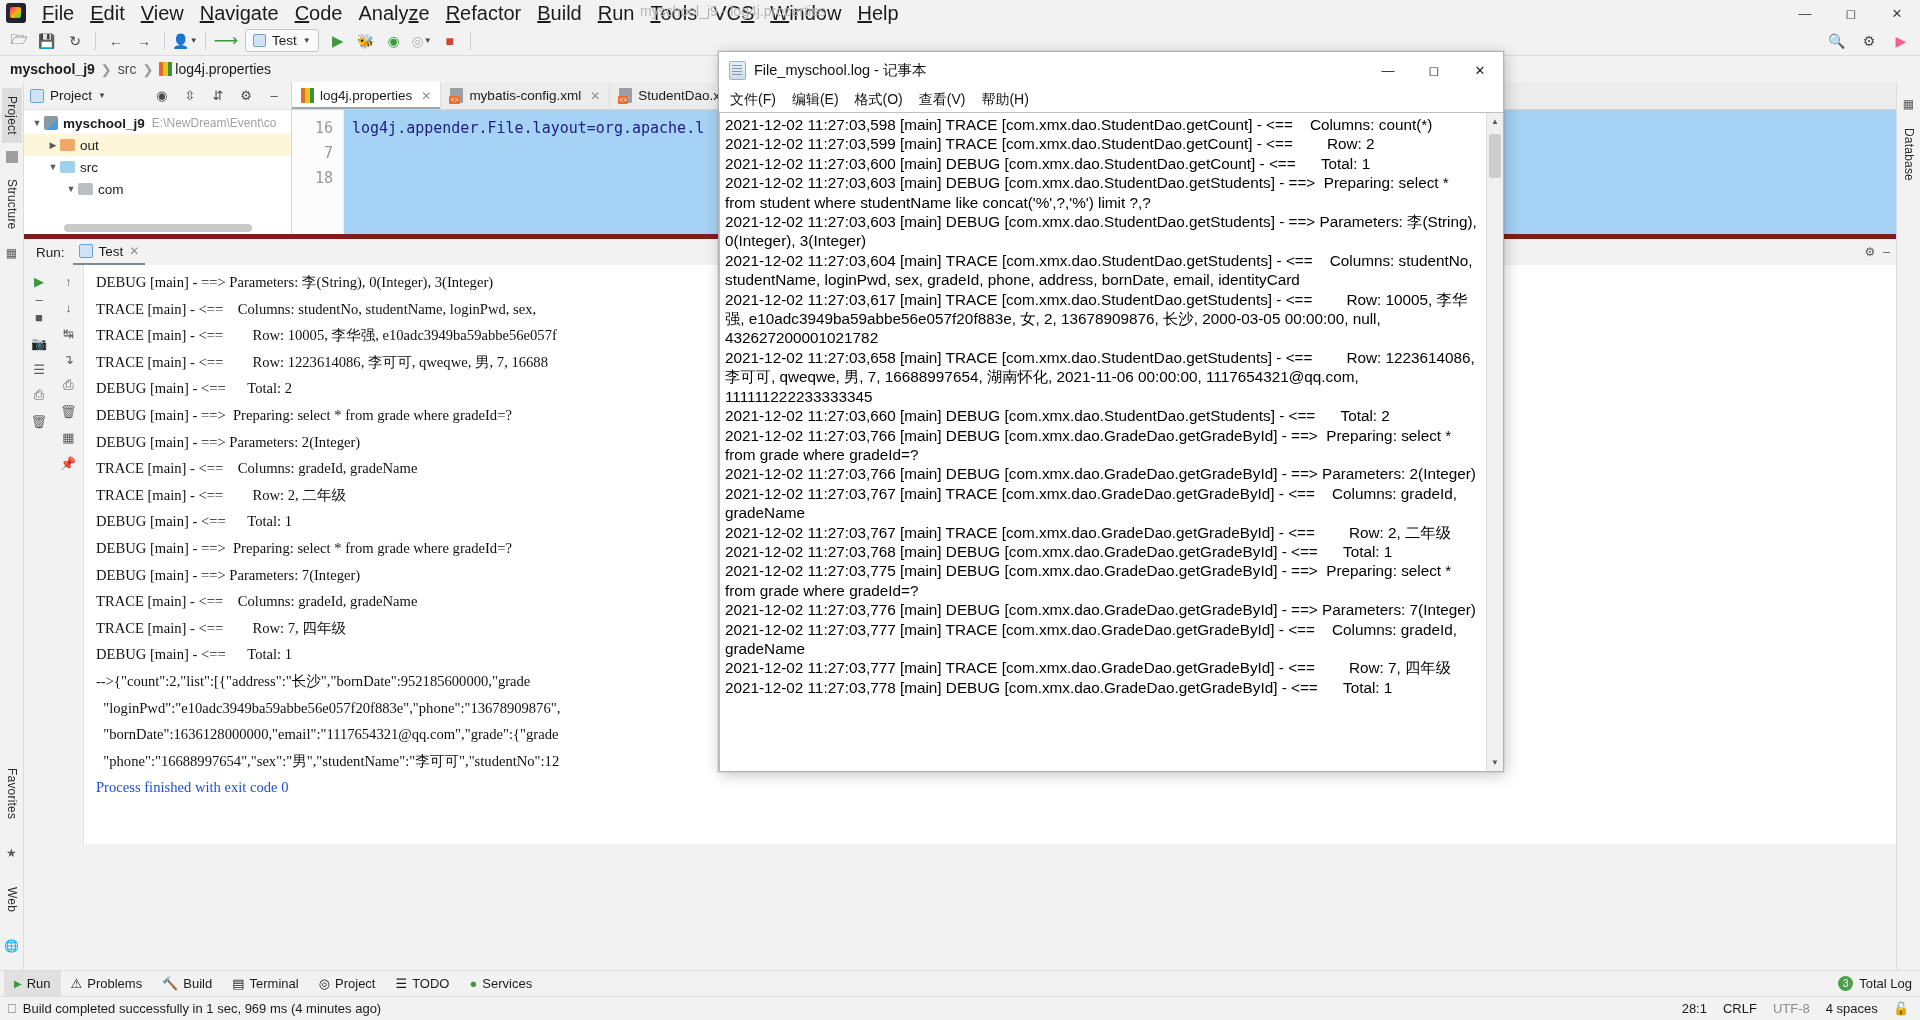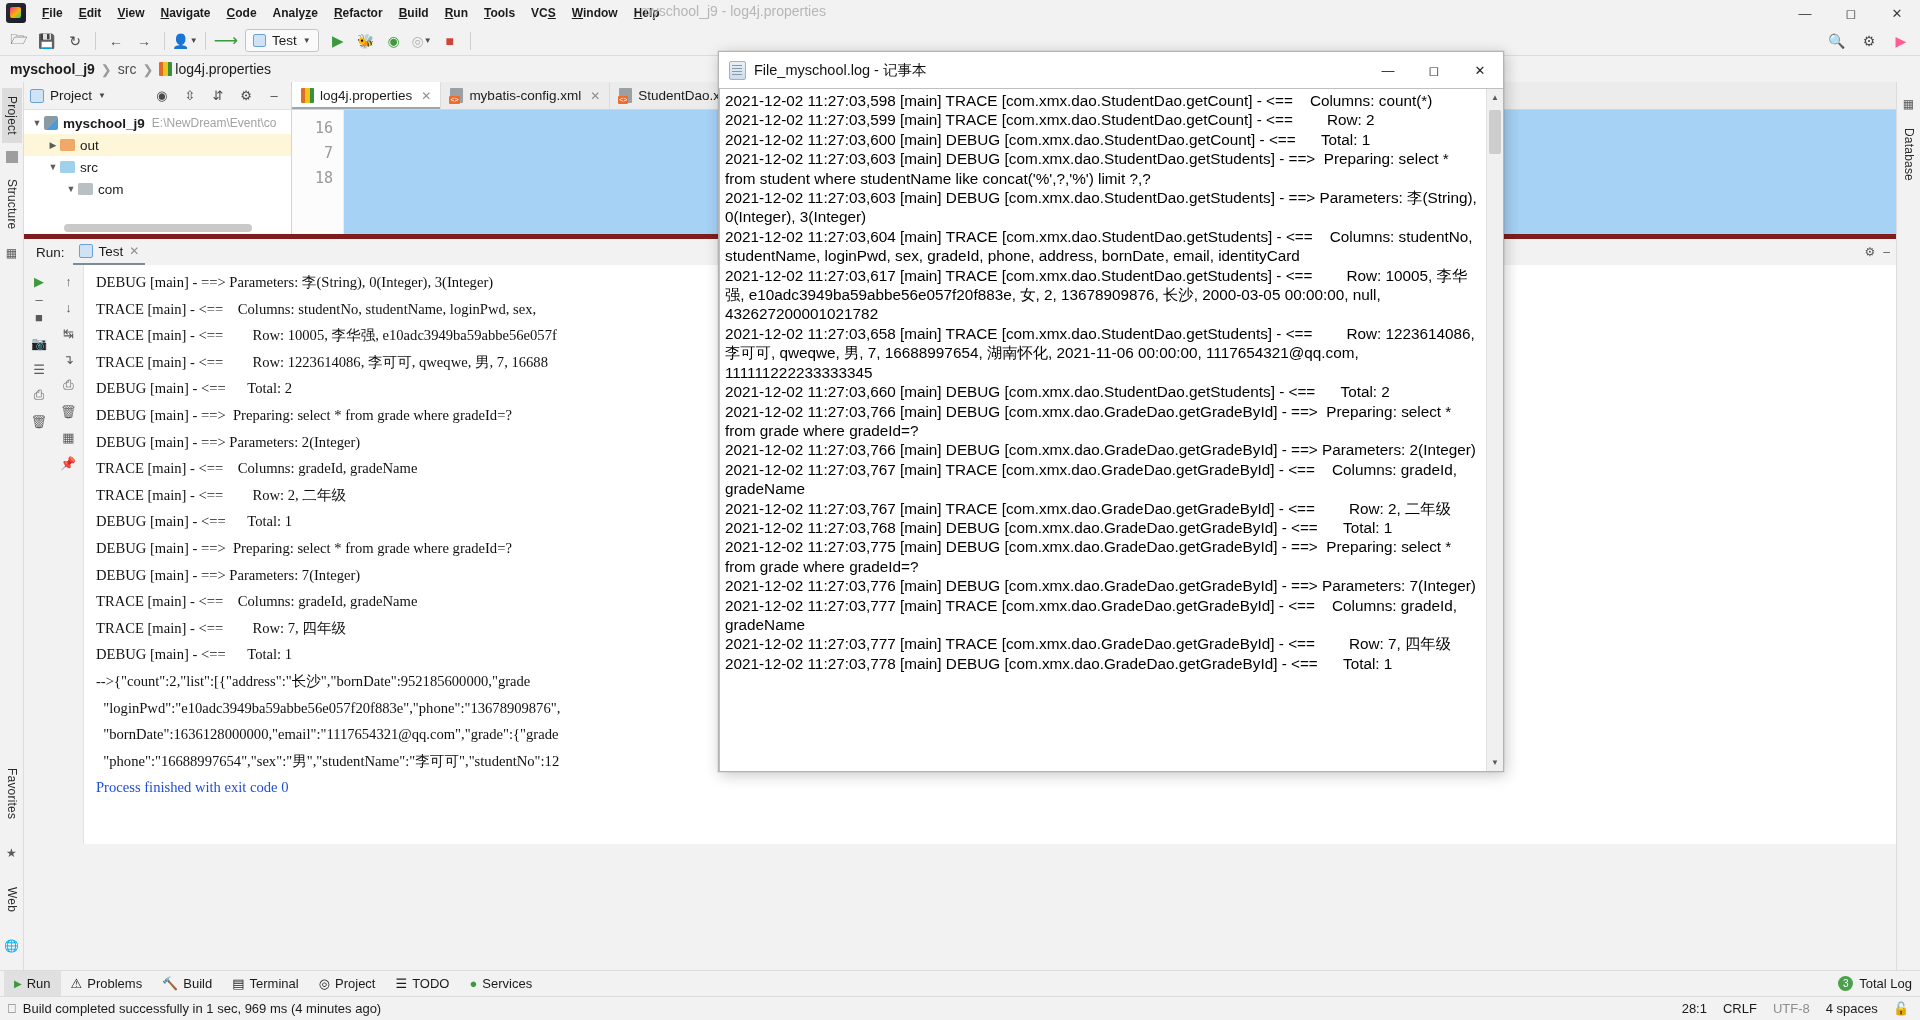--- a/index.html
+++ b/index.html
@@ -31,22 +31,22 @@
     width: 20px; height: 20px; margin: 0 8px 0 2px;
     background: linear-gradient(135deg,#2c2c3a 0%,#1b1b26 100%);
     border-radius: 3px; position: relative; flex: none;
   }
   .appicon::after{
     content:""; position:absolute; left:4px; top:4px; width:11px; height:11px;
     background: linear-gradient(135deg,#ff318c 0%,#ffb300 55%,#21d789 100%);
     border-radius:2px;
   }
   .menuitem {
-    font-size: 12px; color: #1b1b1b; padding: 2px 8px;
-    white-space: nowrap; cursor: default; font-weight: bold;
+    font-size: 20px; color: #1b1b1b; padding: 2px 8px;
+    white-space: nowrap; cursor: default;
   }
   .menuitem .u { text-decoration: underline; }
   .wintitle {
     position:absolute; left: 640px; top: 3px;
     font-size: 14px; color: #b6b6b6; white-space: nowrap;
   }
   .winbtns {
     position: absolute; right: 0; top: 0; height: 26px;
     display: flex; align-items: center;
   }
@@ -398,20 +398,21 @@
                 <span>StudentDao.xm</span>
               </div>
             </div>
             <div class="editor">
               <div class="gutter">
                 <div>16</div>
                 <div>7</div>
                 <div>18</div>
               </div>
               <div class="code">
+                <div class="c-key">log4j.appender.File.layout=org.apache.l</div>
               </div>
             </div>
           </div>
         </div>
 
         <div class="runwin">
           <div class="runhdr">
             <span>Run:</span>
             <span class="runtab">
               <span class="sq"></span>
@@ -506,20 +507,27 @@
   <div class="notepad">
     <div class="np-title">
       <span class="np-ico"></span>
       <span class="np-titletext">File_myschool.log - 记事本</span>
       <span class="np-wbtns">
         <span class="np-wbtn">—</span>
         <span class="np-wbtn">◻</span>
         <span class="np-wbtn close">✕</span>
       </span>
     </div>
+    <div class="np-menu">
+      <span>文件(F)</span>
+      <span>编辑(E)</span>
+      <span>格式(O)</span>
+      <span>查看(V)</span>
+      <span>帮助(H)</span>
+    </div>
     <div class="np-area">
       <div class="np-text">2021-12-02 11:27:03,598 [main] TRACE [com.xmx.dao.StudentDao.getCount] - &lt;==    Columns: count(*)
 2021-12-02 11:27:03,599 [main] TRACE [com.xmx.dao.StudentDao.getCount] - &lt;==        Row: 2
 2021-12-02 11:27:03,600 [main] DEBUG [com.xmx.dao.StudentDao.getCount] - &lt;==      Total: 1
 2021-12-02 11:27:03,603 [main] DEBUG [com.xmx.dao.StudentDao.getStudents] - ==&gt;  Preparing: select * from student where studentName like concat('%',?,'%') limit ?,?
 2021-12-02 11:27:03,603 [main] DEBUG [com.xmx.dao.StudentDao.getStudents] - ==&gt; Parameters: 李(String), 0(Integer), 3(Integer)
 2021-12-02 11:27:03,604 [main] TRACE [com.xmx.dao.StudentDao.getStudents] - &lt;==    Columns: studentNo, studentName, loginPwd, sex, gradeId, phone, address, bornDate, email, identityCard
 2021-12-02 11:27:03,617 [main] TRACE [com.xmx.dao.StudentDao.getStudents] - &lt;==        Row: 10005, 李华强, e10adc3949ba59abbe56e057f20f883e, 女, 2, 13678909876, 长沙, 2000-03-05 00:00:00, null, 432627200001021782
 2021-12-02 11:27:03,658 [main] TRACE [com.xmx.dao.StudentDao.getStudents] - &lt;==        Row: 1223614086, 李可可, qweqwe, 男, 7, 16688997654, 湖南怀化, 2021-11-06 00:00:00, 1117654321@qq.com, 111111222233333345
 2021-12-02 11:27:03,660 [main] DEBUG [com.xmx.dao.StudentDao.getStudents] - &lt;==      Total: 2

